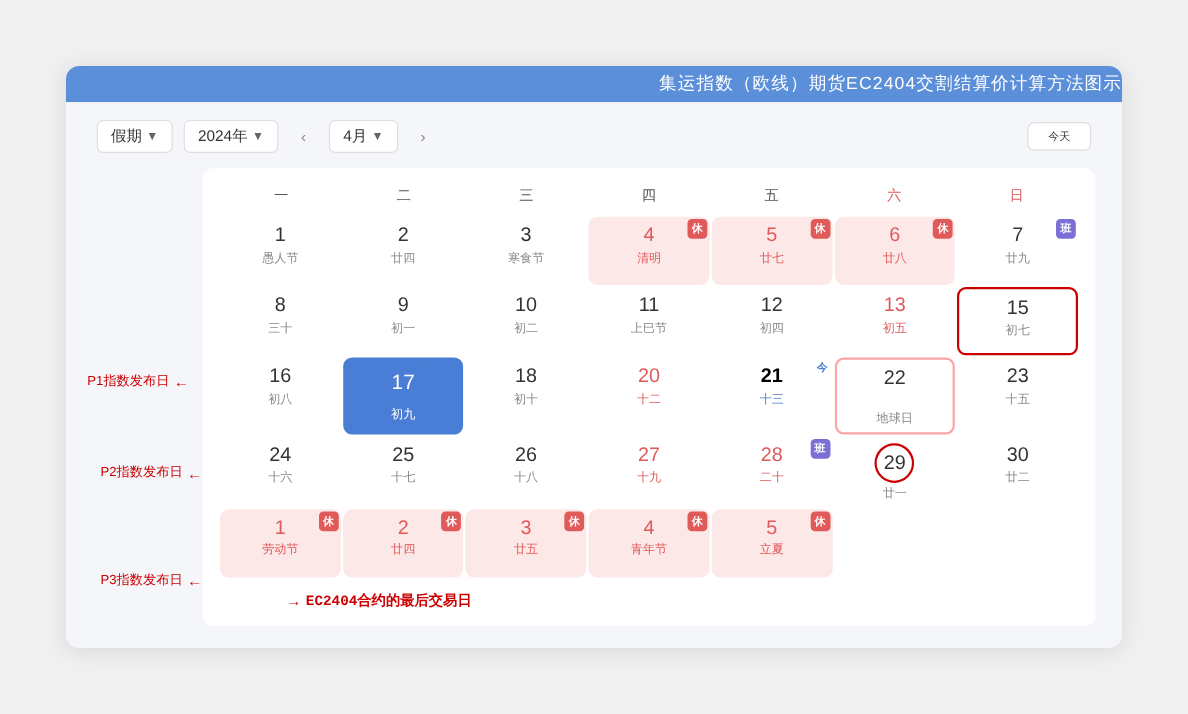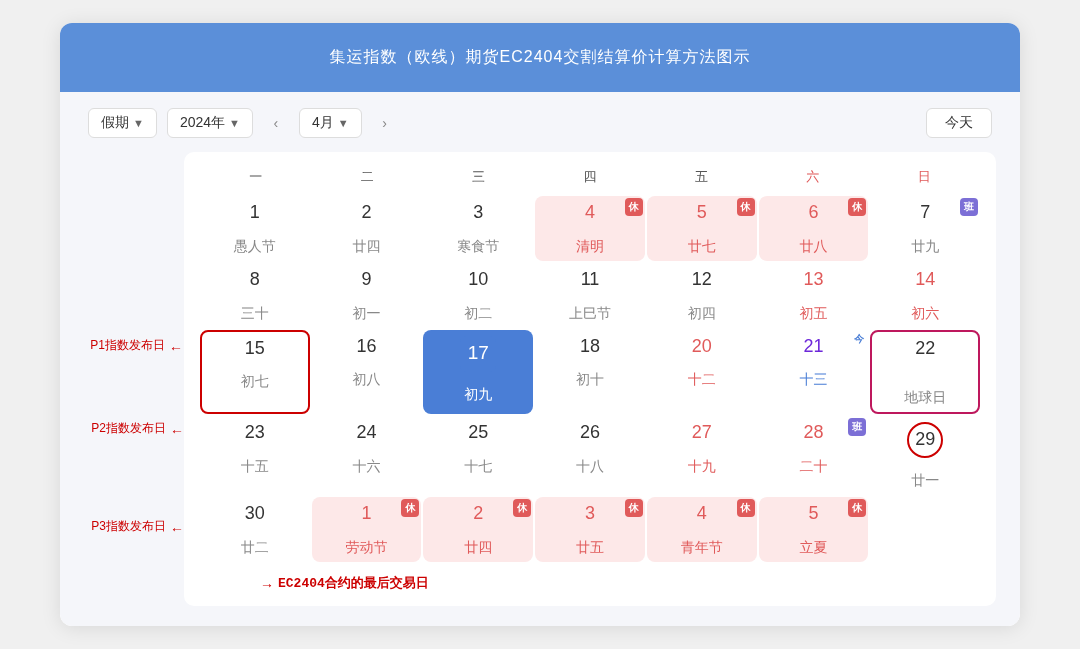--- a/index.html
+++ b/index.html
@@ -16,22 +16,22 @@
     .container {
       width: 960px;
       background: #fff;
       border-radius: 12px;
       box-shadow: 0 2px 20px rgba(0,0,0,0.1);
       overflow: hidden;
     }
     .title-bar {
       background: #5b8fd9;
       color: #fff;
-      text-align: center;
-      padding: 24px 0;
+      text-align: right;
+      padding: 6px 0;
       font-size: 16px;
       font-weight: 500;
       letter-spacing: 1px;
     }
     .calendar-wrapper {
       padding: 16px 24px 20px;
       background: #f5f6fa;
       border-radius: 0 0 12px 12px;
     }
     .nav-bar {
@@ -61,21 +61,21 @@
       display: flex; align-items: center; justify-content: center;
       cursor: pointer; color: #888; font-size: 14px;
       border: none; background: none;
     }
     .today-btn {
       padding: 5px 18px;
       background: #fff;
       border: 1px solid #ddd;
       border-radius: 6px;
       cursor: pointer;
-      font-size: 14px;
+      font-size: 10px;
       color: #333;
     }
     .calendar-inner {
       background: #fff;
       border-radius: 10px;
       padding: 10px 16px 14px;
       position: relative;
     }
     .weekdays {
       display: grid;
@@ -103,25 +103,25 @@
       border-radius: 6px;
       min-height: 62px;
     }
     .day-num {
       font-size: 18px;
       font-weight: 500;
       color: #333;
       line-height: 1.2;
     }
     .day-num.red { color: #e05a5a; }
-    .day-num.blue { color: #6d28d9; }
+    .day-num.blue { color: #000000; font-weight: bold; }
     .day-sub {
-      font-size: 14px;
+      font-size: 11px;
       color: #888;
-      margin-top: 14px;
+      margin-top: 2px;
     }
     .day-sub.red { color: #e05a5a; }
     .day-sub.blue { color: #4a7ed6; }
     .day-cell.highlighted-blue .day-num {
       background: #4a7ed6;
       color: #fff;
       border-radius: 6px;
       width: 34px;
       height: 34px;
       display: flex;
@@ -171,21 +171,21 @@
       </div>
       <div class="nav-right">
         <button class="today-btn">今天</button>
       </div>
     </div>
 
     <div style="position:relative; display:flex; align-items:flex-start;">
 
       <div style="position:relative; width:100px; flex-shrink:0;">
 
-        <div style="position:absolute; top:185px; right:1px; display:flex; align-items:center; font-size:12px; color:#c00; font-weight:500; white-space:nowrap;">
+        <div style="position:absolute; top:185px; right:12px; display:flex; align-items:center; font-size:12px; color:#c00; font-weight:500; white-space:nowrap;">
           <span>P1指数发布日</span>
           <span style="margin-left:4px; font-size:14px;">←</span>
         </div>
 
         <div style="position:absolute; top:268px; right:0; display:flex; align-items:center; font-size:12px; color:#c00; font-weight:500; white-space:nowrap;margin-left:19px;">
           <span>P2指数发布日</span>
           <span style="margin-left:4px; font-size:14px;">←</span>
         </div>
 
         <div style="position:absolute; top:366px; right:0; display:flex; align-items:center; font-size:12px; color:#c00; font-weight:500; white-space:nowrap;">
@@ -257,24 +257,20 @@
             <span class="day-sub">上巳节</span>
           </div>
           <div class="day-cell">
             <span class="day-num">12</span>
             <span class="day-sub">初四</span>
           </div>
           <div class="day-cell">
             <span class="day-num red">13</span>
             <span class="day-sub red">初五</span>
           </div>
-          <div class="day-cell">
-            <span class="day-num red">14</span>
-            <span class="day-sub red">初六</span>
-          </div>
 
           <div class="day-cell" style="border: 2px solid #c00; border-radius:8px;">
             <span class="day-num">15</span>
             <span class="day-sub">初七</span>
           </div>
           <div class="day-cell">
             <span class="day-num">16</span>
             <span class="day-sub">初八</span>
           </div>
           <div class="day-cell highlighted-blue">
@@ -288,21 +284,21 @@
           <div class="day-cell">
             <span class="day-num red">20</span>
             <span class="day-sub red">十二</span>
           </div>
           <div class="day-cell" style="position:relative;">
             <span style="position:absolute;top:2px;right:4px;font-size:10px;color:#4a7ed6;font-weight:600;">今</span>
             <span class="day-num blue">21</span>
             <span class="day-sub blue">十三</span>
           </div>
 
-          <div class="day-cell" style="border: 2px solid #be185d; border-radius:8px;gap:16px;">
+          <div class="day-cell" style="border: 2px solid #fca5a5; border-radius:8px;gap:16px;">
             <span class="day-num">22</span>
             <span class="day-sub">地球日</span>
           </div>
           <div class="day-cell">
             <span class="day-num">23</span>
             <span class="day-sub">十五</span>
           </div>
           <div class="day-cell">
             <span class="day-num">24</span>
             <span class="day-sub">十六</span>

